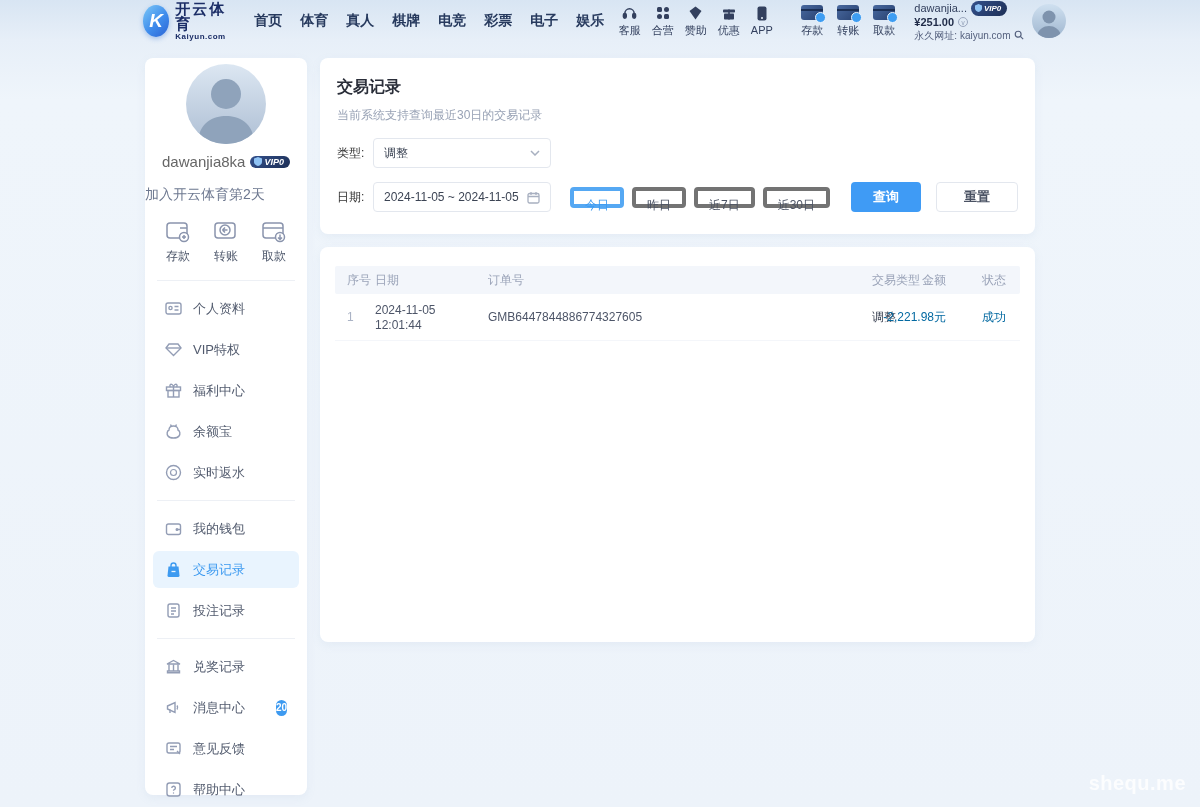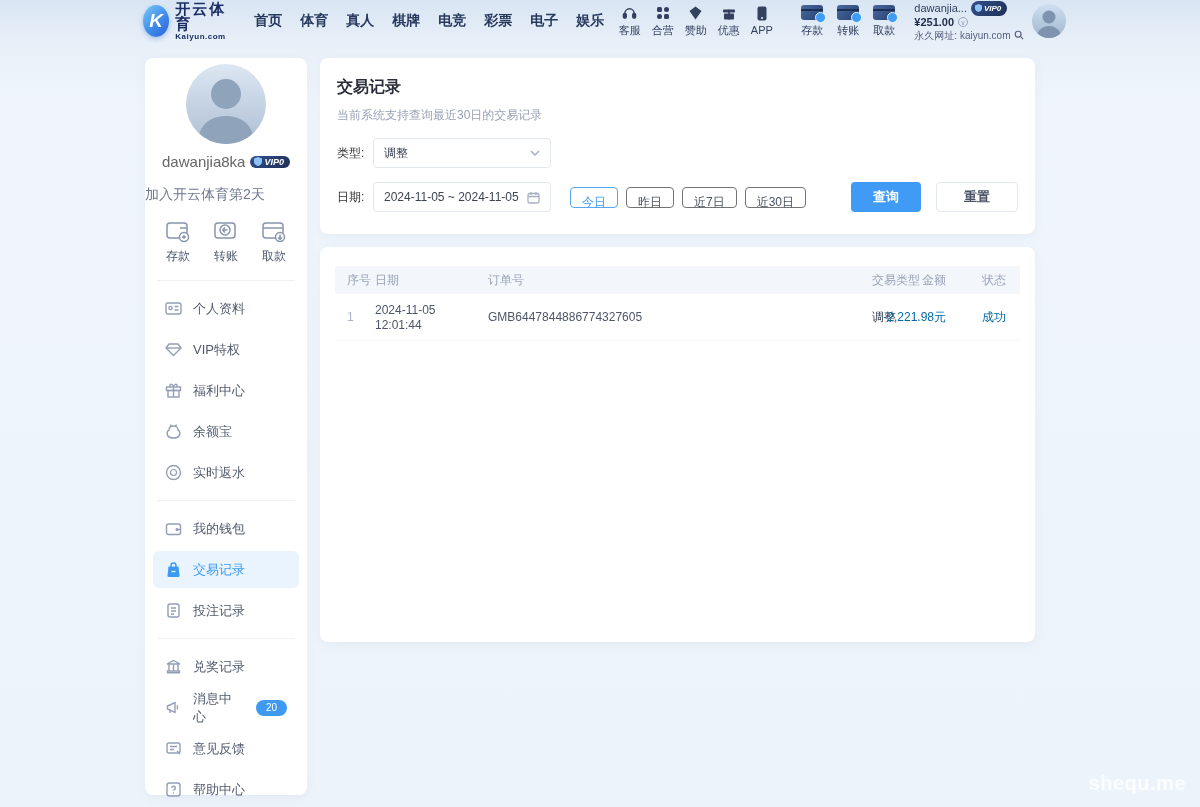--- a/index.html
+++ b/index.html
@@ -64,37 +64,37 @@
   .paction .picon { color:#8a94ad; }
   .paction .plabel { font-size:12px; color:#4a5468; }
   .sdivider { height:1px; background:#edf0f5; margin:15px 12px 0; }
   .menu { padding-top:7px; }
   .menu-item { display:flex; align-items:center; gap:11px; height:41px; padding:0 20px;
     font-size:13px; color:#525b6e; cursor:pointer; }
   .menu-item .micon { width:17px; height:17px; color:#939db5; flex:none; }
   .menu-item.active { background:#e9f4fe; border-radius:6px; margin:2px 8px; padding:0 12px;
     height:37px; color:#3d9af0; }
   .menu-item.active .micon { color:#3d9af0; }
-  .mbadge { margin-left:auto; background:#3d9af0; color:#fff; font-size:10px; font-weight:normal;
-    border-radius:9px; padding:2px 10px; line-height:12px; }
+  .mbadge { margin-left:auto; background:#3d9af0; color:#fff; font-size:10px; font-weight:bold;
+    border-radius:9px; padding:2px 0; line-height:12px; }
 
   
   .main { flex:1; display:flex; flex-direction:column; gap:13px; }
   .filter-card { padding:19px 17px 22px; }
   .page-title { font-size:16px; font-weight:bold; color:#2a2e39; }
   .page-sub { font-size:12px; color:#98a2b5; margin-top:9px; }
   .frow { display:flex; align-items:center; margin-top:14px; font-size:12px; color:#333; }
   .flabel { width:36px; flex:none; }
   .fbox { width:178px; height:30px; border:1px solid #e3e7ee; border-radius:4px; background:#fff;
     display:flex; align-items:center; justify-content:space-between; padding:0 10px;
     font-size:12px; color:#3c4454; cursor:pointer; }
   .chev { color:#a8b0c0; font-size:10px; }
   .quick { display:flex; gap:8px; margin-left:19px; }
   .qbtn { height:21px; padding:0 11px; line-height:28px; font-size:12px; color:#4a5263;
-    background:#fff; border:1px solid #737373; border-radius:4px; cursor:pointer; white-space:nowrap; }
+    background:#fff; border:4px solid #737373; border-radius:4px; cursor:pointer; white-space:nowrap; }
   .qbtn.active { border-color:#55a8f3; color:#3d9af0; }
   .factions { margin-left:auto; display:flex; gap:15px;font-weight:bold; }
   .btn { height:30px; border-radius:4px; font-size:13px; text-align:center; line-height:30px; cursor:pointer; }
   .btn-primary { width:70px; background:#3f9bf5; color:#fff; line-height:30px; }
   .btn-ghost { width:82px; background:#fff; border:1px solid #e3e7ee; color:#4a5263; line-height:28px; }
 
   .table-card { height:395px; padding:19px 15px; }
   .thead { position:relative; height:28px; background:#f3f6fb; border-radius:2px;
     font-size:12px; color:#9aa3b8; line-height:28px; }
   .trow { position:relative; height:47px; font-size:12px; color:#4d5568; border-bottom:1px solid #f4f6fa; }

